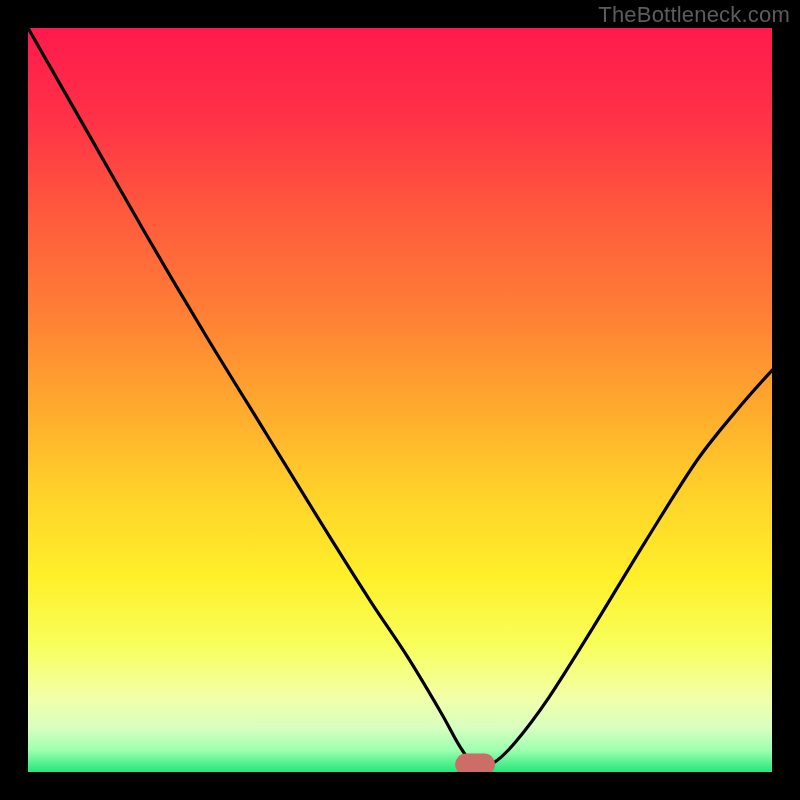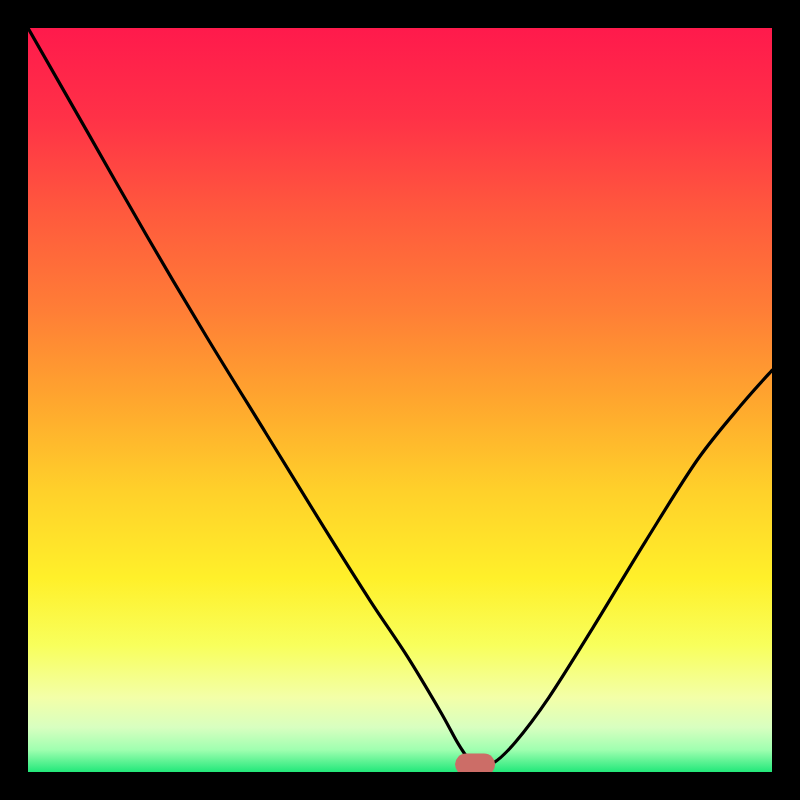--- a/index.html
+++ b/index.html
@@ -30,20 +30,21 @@
   svg {
     position: absolute;
     top: 0;
     left: 0;
   }
 </style>
 </head>
 <body>
 <div class="frame">
 
+<div class="watermark">TheBottleneck.com</div>
 
 <svg id="chart-svg" width="800" height="800" viewBox="0 0 800 800">
   <defs>
     <linearGradient id="bg-grad" x1="0" y1="0" x2="0" y2="1">
           <stop offset="0.0%" stop-color="#ff1a4c"></stop>
           <stop offset="12.0%" stop-color="#ff3147"></stop>
           <stop offset="25.0%" stop-color="#ff5a3d"></stop>
           <stop offset="38.0%" stop-color="#ff7e36"></stop>
           <stop offset="50.0%" stop-color="#ffa62e"></stop>
           <stop offset="62.0%" stop-color="#ffd02a"></stop>

